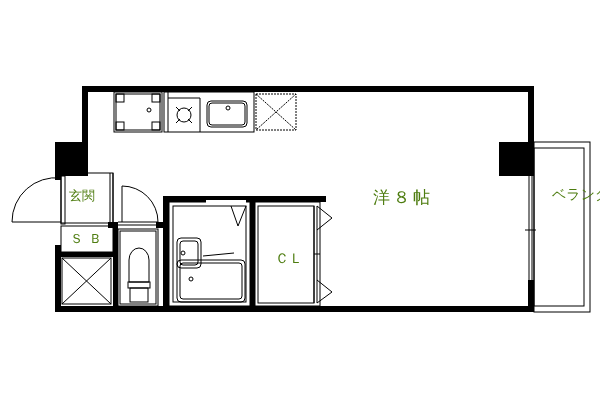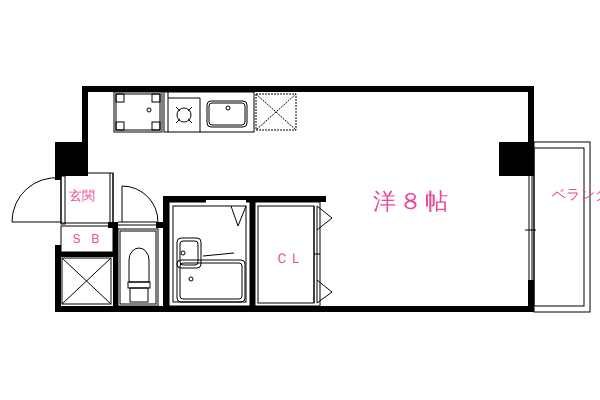--- a/index.html
+++ b/index.html
@@ -1,19 +1,19 @@
 <!DOCTYPE html>
 <html><head>
 <meta charset="utf-8">
 <style>
   html, body { margin: 0; padding: 0; background: #ffffff; }
   body { width: 600px; height: 400px; position: relative; overflow: hidden; font-family: "DejaVu Sans", sans-serif; }
   svg { position: absolute; left: 0; top: 0; }
-  .label { position: absolute; color: #ec4899; white-space: nowrap; }
-  .main-room { left: 373px; top: 186px; font-size: 23px; letter-spacing: 3px; }
+  .label { position: absolute; color: #4d7c0f; white-space: nowrap; }
+  .main-room { left: 373px; top: 186px; font-size: 17px; letter-spacing: 3px; }
   .entrance { left: 69px; top: 187px; font-size: 13px; }
   .sb { left: 70px; top: 230px; font-size: 13px; letter-spacing: 6px; }
   .cl { left: 275px; top: 248px; font-size: 14px; line-height: 20px; width: 16px; text-align: center; }
   .balcony { left: 552px; top: 185px; font-size: 14px; width: 16px; line-height: 19px; text-align: center; }
   .watermark { position: absolute; left: 150px; top: 268px; font-size: 56px; font-weight: bold; color: #000000; font-style: italic; letter-spacing: 4px; z-index: -1; }
 </style>
 </head>
 <body>
 
 <div class="watermark">京都ライフ</div>

